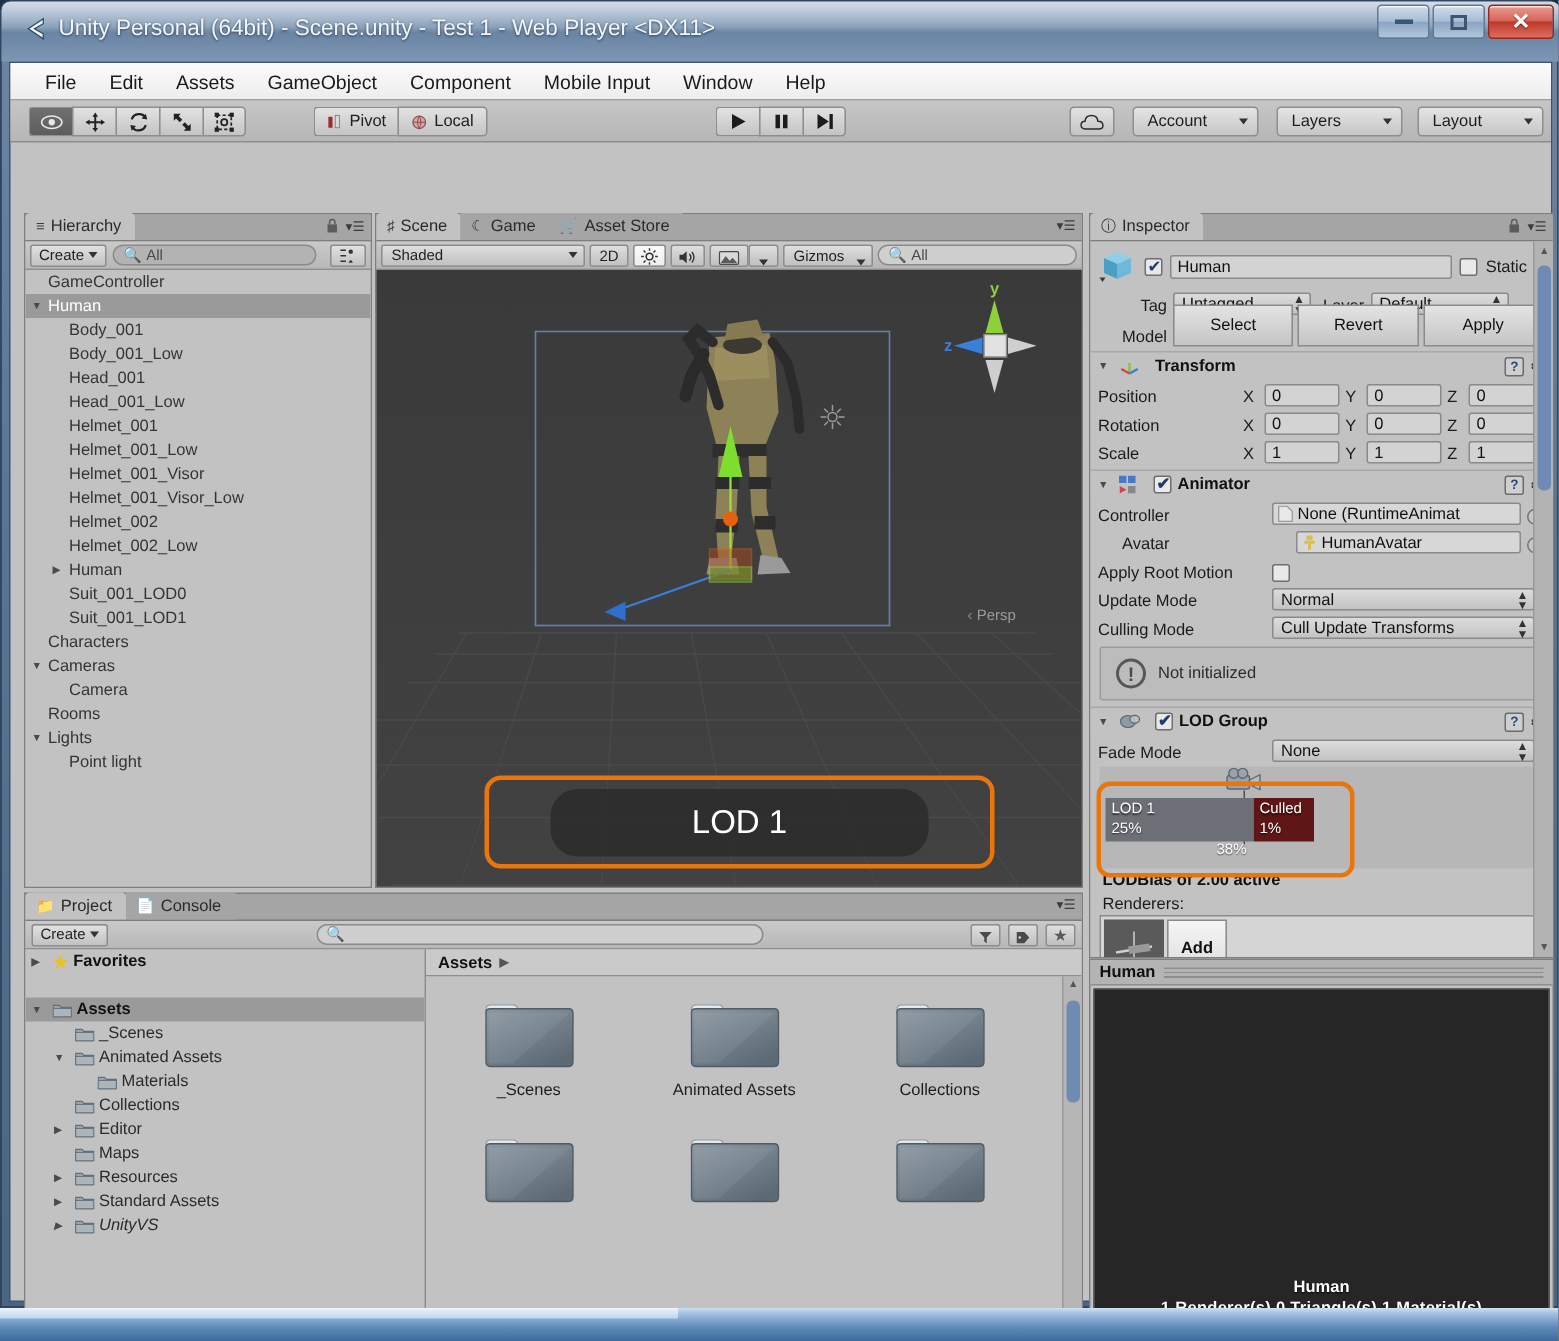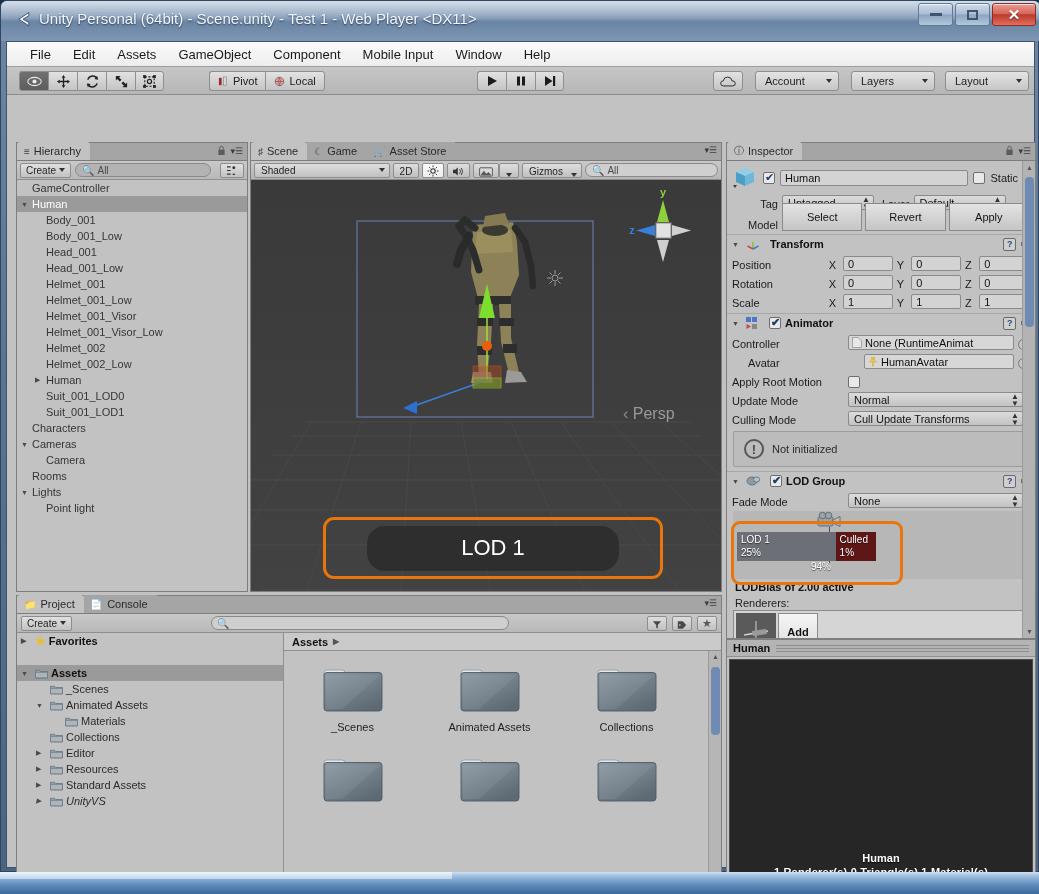--- a/index.html
+++ b/index.html
@@ -187,21 +187,21 @@
     position:absolute; left:72px; top:337px; width:340px; height:62px;
     border:3px solid #e8760c; border-radius:11px;
     display:flex; align-items:center; justify-content:center;
   }
   .lod-pill {
     width:252px; height:45px; border-radius:18px;
     background:rgba(45,45,45,.93);
     display:flex; align-items:center; justify-content:center;
     font-size:22px; color:#fff;
   }
-  .persp-label { position:absolute; left:372px; top:225px; font-size:16px;
+  .persp-label { position:absolute; left:394px; top:225px; font-size:10px;
     color:#9a9a9a; }
 
   
   #inspector { left:719px; top:100px; width:310px; height:497px;
     border:1px solid #7e7e7e; }
   .insp-body { position:absolute; left:0; top:18px; right:0; bottom:0;
     background:#c2c2c2; overflow:hidden; }
   .insp-scroll { position:absolute; right:0; top:18px; width:13px; bottom:0;
     background:#b3b3b3; border-left:1px solid #9a9a9a; }
   .sb-thumb { position:absolute; left:2px; top:18px; width:9px; height:120px;
@@ -956,21 +956,21 @@
             <div class="lodbar" id="lodbar">
                 <div class="lodseg lod1" style="width: 34%; background: rgb(108, 112, 118);">
                   <div>LOD 1</div>
                   <div>25%</div>
                 </div>
                 <div class="lodseg culled" style="width: 14%; background: rgb(94, 22, 22);">
                   <div>Culled</div>
                   <div>1%</div>
                 </div>
               </div>
-            <div class="lodpct">94%</div>
+            <div class="lodpct">38%</div>
             <div class="lod-orange"></div>
           </div>
 
           <div class="lodbias">LODBias of 2.00 active</div>
           <div class="renderers-lbl">Renderers:</div>
           <div class="rend-box">
             <div class="rend-thumb">
               <svg width="40" height="40" viewBox="0 0 40 40">
                 <path d="M8 22 L32 18" stroke="#cfcfcf" stroke-width="1.6"></path>
                 <path d="M20 8 L20 32" stroke="#bdbdbd" stroke-width="1.2"></path>
@@ -1096,20 +1096,28 @@
                 </svg>
                 <span>Collections</span>
               </div>
               <div class="trow" style="padding-left: 19px;">
                 <span class="tri closed"></span>
                 <svg viewBox="0 0 14 11" class="folder-ico">
                   <path d="M0.5 2 H5 L6.3 3.4 H13.5 V10.2 H0.5 Z" fill="#9aa5ac" stroke="#63707a" stroke-width=".8"></path>
                   <path d="M0.5 4.2 H13.5 V10.2 H0.5 Z" fill="#aab5bc" stroke="#63707a" stroke-width=".7"></path>
                 </svg>
                 <span>Editor</span>
+              </div>
+              <div class="trow" style="padding-left: 19px;">
+                <span class="tri none"></span>
+                <svg viewBox="0 0 14 11" class="folder-ico">
+                  <path d="M0.5 2 H5 L6.3 3.4 H13.5 V10.2 H0.5 Z" fill="#9aa5ac" stroke="#63707a" stroke-width=".8"></path>
+                  <path d="M0.5 4.2 H13.5 V10.2 H0.5 Z" fill="#aab5bc" stroke="#63707a" stroke-width=".7"></path>
+                </svg>
+                <span>Maps</span>
               </div>
               <div class="trow" style="padding-left: 19px;">
                 <span class="tri closed"></span>
                 <svg viewBox="0 0 14 11" class="folder-ico">
                   <path d="M0.5 2 H5 L6.3 3.4 H13.5 V10.2 H0.5 Z" fill="#9aa5ac" stroke="#63707a" stroke-width=".8"></path>
                   <path d="M0.5 4.2 H13.5 V10.2 H0.5 Z" fill="#aab5bc" stroke="#63707a" stroke-width=".7"></path>
                 </svg>
                 <span>Resources</span>
               </div>
               <div class="trow" style="padding-left: 19px;">

